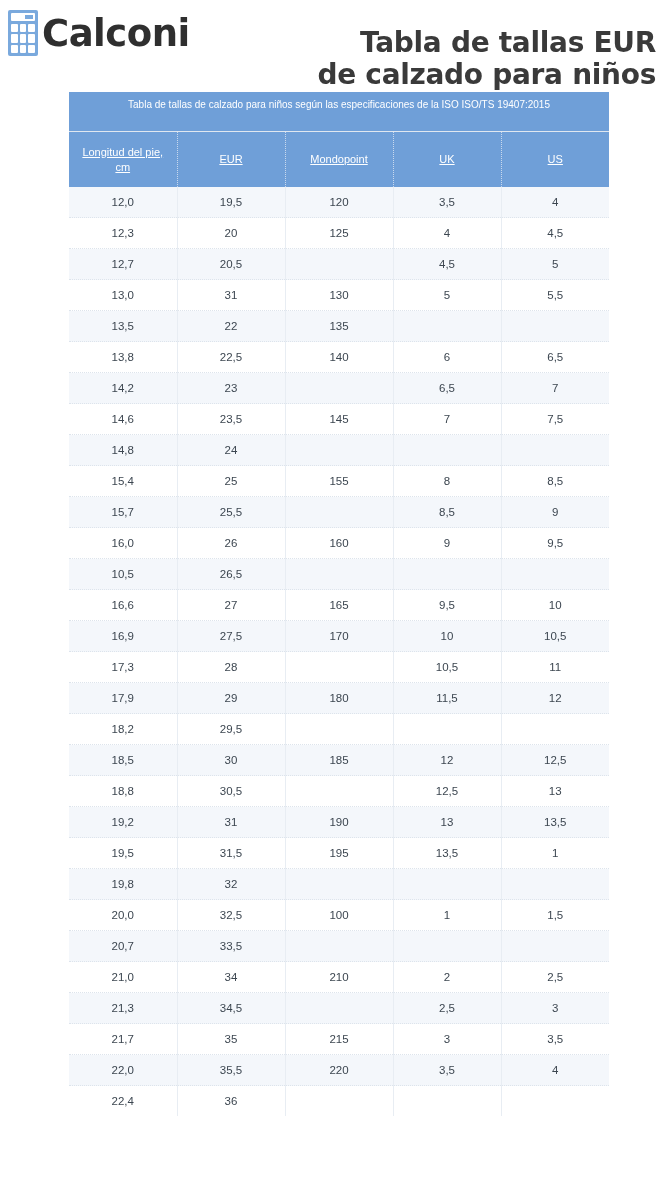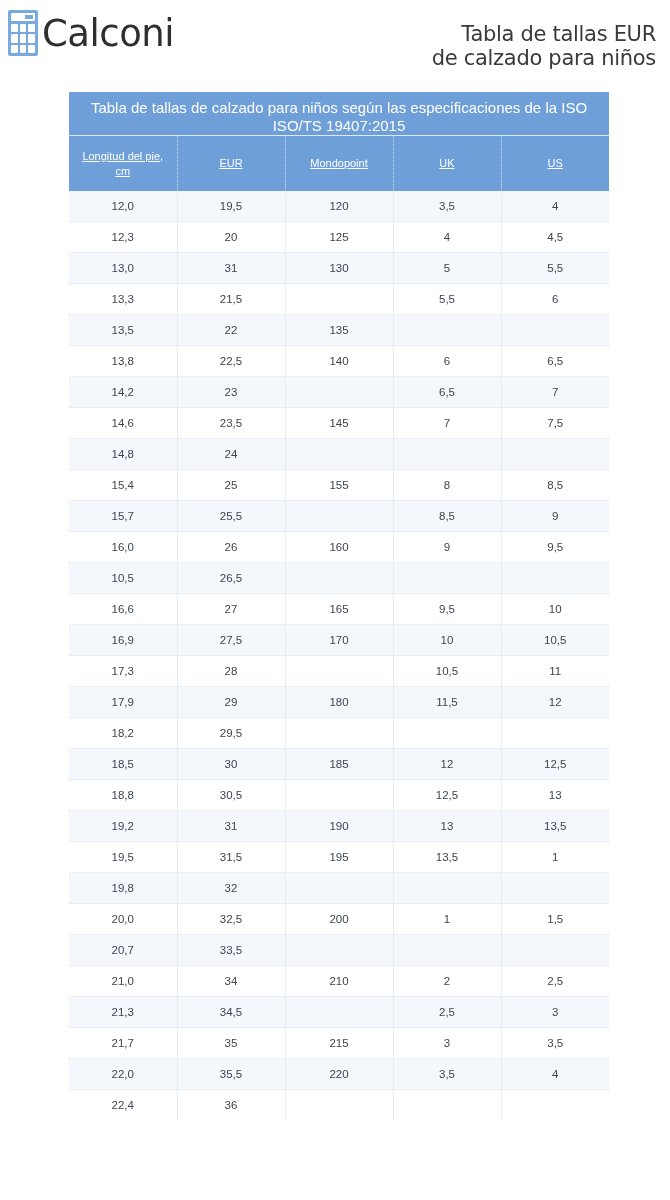--- a/index.html
+++ b/index.html
@@ -65,32 +65,32 @@
     gap: 2px;
   }
   .calc-keys i {
     background: #ffffff;
     border-radius: 1px;
     display: block;
   }
   .brand-name {
     font-family: "DejaVu Sans", sans-serif;
     font-size: 37px;
-    font-weight: 400;
+    font-weight: 700;
     color: #2f2f2f;
     letter-spacing: -0.5px;
     line-height: 1;
     margin-left: 4px;
   }
   .page-title {
     flex: 1 1 auto;
     text-align: right;
     font-family: "DejaVu Sans", sans-serif;
-    font-size: 21px;
-    font-weight: 400;
+    font-size: 28px;
+    font-weight: 700;
     color: #3a3a3a;
     line-height: 1.15;
     letter-spacing: -0.3px;
     padding-top: 2px;
   }
   .page-title .ln { display: block; }
 
   
   .table-wrap {
     width: 540px;
@@ -101,23 +101,23 @@
     width: 540px;
     table-layout: fixed;
     font-size: 11.5px;
     color: #3c4650;
   }
   table.size-table col { width: 108px; }
 
   caption.tbl-caption {
     background: #6f9fd8;
     color: #ffffff;
-    font-size: 15px;
+    font-size: 10px;
     line-height: 1.2;
-    padding: 7px 6px 0 6px;
+    padding: 7px 6px 20px 6px;
     text-align: center;
     caption-side: top;
     border-bottom: 1px solid #dfe7f0;
   }
 
   thead th, tfoot th {
     background: #6f9fd8;
     color: #ffffff;
     font-size: 11px;
     font-weight: normal;
@@ -212,34 +212,34 @@
           <td>4</td>
         </tr>
         <tr>
           <td>12,3</td>
           <td>20</td>
           <td>125</td>
           <td>4</td>
           <td>4,5</td>
         </tr>
         <tr>
+          <td>12,7</td>
+          <td>20,5</td>
+          <td></td>
+          <td>4,5</td>
+          <td>5</td>
+        </tr>
+        <tr>
           <td>13,0</td>
           <td>31</td>
           <td>130</td>
           <td>5</td>
           <td>5,5</td>
         </tr>
         <tr>
-          <td>13,3</td>
-          <td>21,5</td>
-          <td></td>
-          <td>5,5</td>
-          <td>6</td>
-        </tr>
-        <tr>
           <td>13,5</td>
           <td>22</td>
           <td>135</td>
           <td></td>
           <td></td>
         </tr>
         <tr>
           <td>13,8</td>
           <td>22,5</td>
           <td>140</td>
@@ -361,21 +361,21 @@
         <tr>
           <td>19,8</td>
           <td>32</td>
           <td></td>
           <td></td>
           <td></td>
         </tr>
         <tr>
           <td>20,0</td>
           <td>32,5</td>
-          <td>200</td>
+          <td>100</td>
           <td>1</td>
           <td>1,5</td>
         </tr>
         <tr>
           <td>20,7</td>
           <td>33,5</td>
           <td></td>
           <td></td>
           <td></td>
         </tr>

